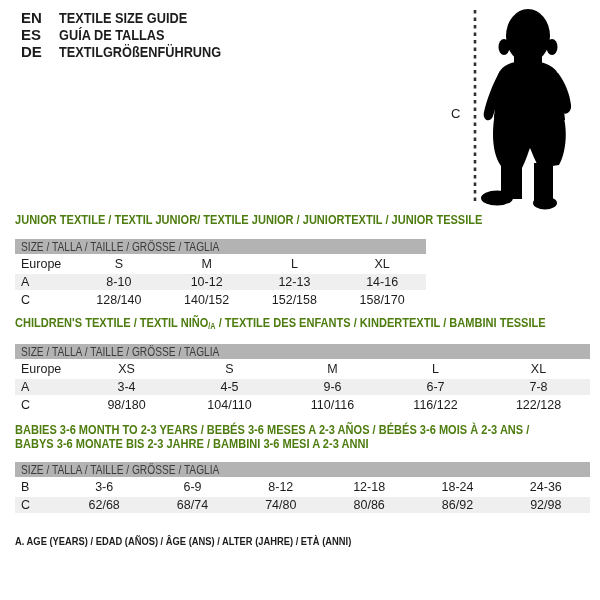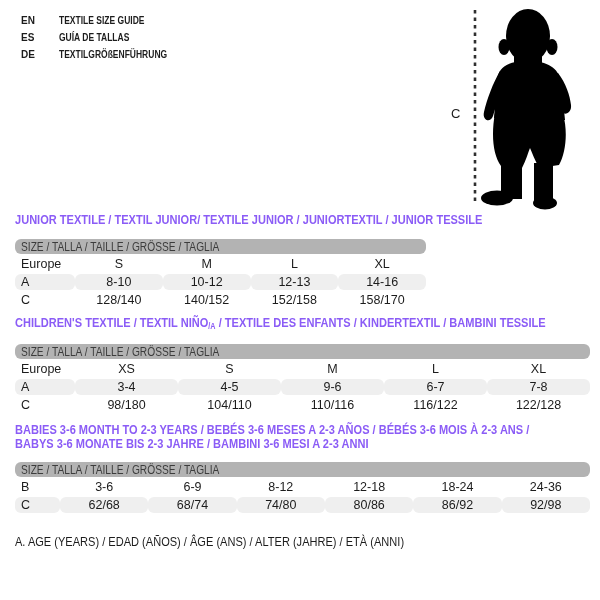--- a/index.html
+++ b/index.html
@@ -6,48 +6,48 @@
   body{
     width:600px;height:600px;position:relative;overflow:hidden;
     background:#ffffff;color:#1c1c1c;
     font-family:"Liberation Sans",sans-serif;
   }
   .abs{position:absolute;}
   .cond{display:inline-block;transform:scaleX(0.85);transform-origin:0 50%;white-space:nowrap;}
 
   
   .langs{left:21px;top:9px;}
-  .lang-row{display:flex;height:17px;align-items:flex-end;font-weight:bold;font-size:10px;}
+  .lang-row{display:flex;height:17px;align-items:flex-start;font-weight:bold;font-size:15px;}
   .lang-code{width:38px;}
 
   
   .figure{left:440px;top:5px;}
 
   
-  .sec-title{font-weight:bold;font-size:13px;color:#8b5cf6;white-space:nowrap;text-decoration:underline;}
+  .sec-title{font-weight:bold;font-size:13px;color:#4d7c0f;white-space:nowrap;text-decoration:underline;}
   #junior-title{left:15px;top:212px;}
   #children-title{left:15px;top:315px;}
   #babies-title{left:15px;top:423px;line-height:14px;}
   .sub{font-size:8.5px;vertical-align:-2px;}
 
   
   table.sizetable{border-collapse:separate;border-spacing:0 2px;table-layout:fixed;font-size:12.5px;}
   #junior-table{left:15px;top:237px;width:411px;}
   #children-table{left:15px;top:342px;width:575px;}
   #babies-table{left:15px;top:460px;width:575px;}
-  .sizetable td{height:16px;padding:0;text-align:center;vertical-align:middle;border-radius:6px;}
+  .sizetable td{height:16px;padding:0;text-align:center;vertical-align:middle;}
   .sizetable td.rowlabel{text-align:left;padding-left:6px;}
   .sizetable tr.hdr td{background:#b3b3b3;height:15px;text-align:left;padding-left:6px;font-size:12px;color:#3c3c3c;}
   .sizetable tr.shade td{background:#efefef;}
   col.labelcol{width:60px;}
   col.labelcol-narrow{width:45px;}
 
   
   .footnotes{left:15px;top:534px;}
-  .footnote{line-height:15.5px;font-weight:normal;font-size:13px;white-space:nowrap;}
+  .footnote{line-height:15.5px;font-weight:bold;font-size:11px;white-space:nowrap;}
 </style>
 </head>
 <body>
 
 <div>
 
   <div class="abs langs">
     <div class="lang-row">
       <span class="lang-code">EN</span>
       <span class="cond">TEXTILE SIZE GUIDE</span>

